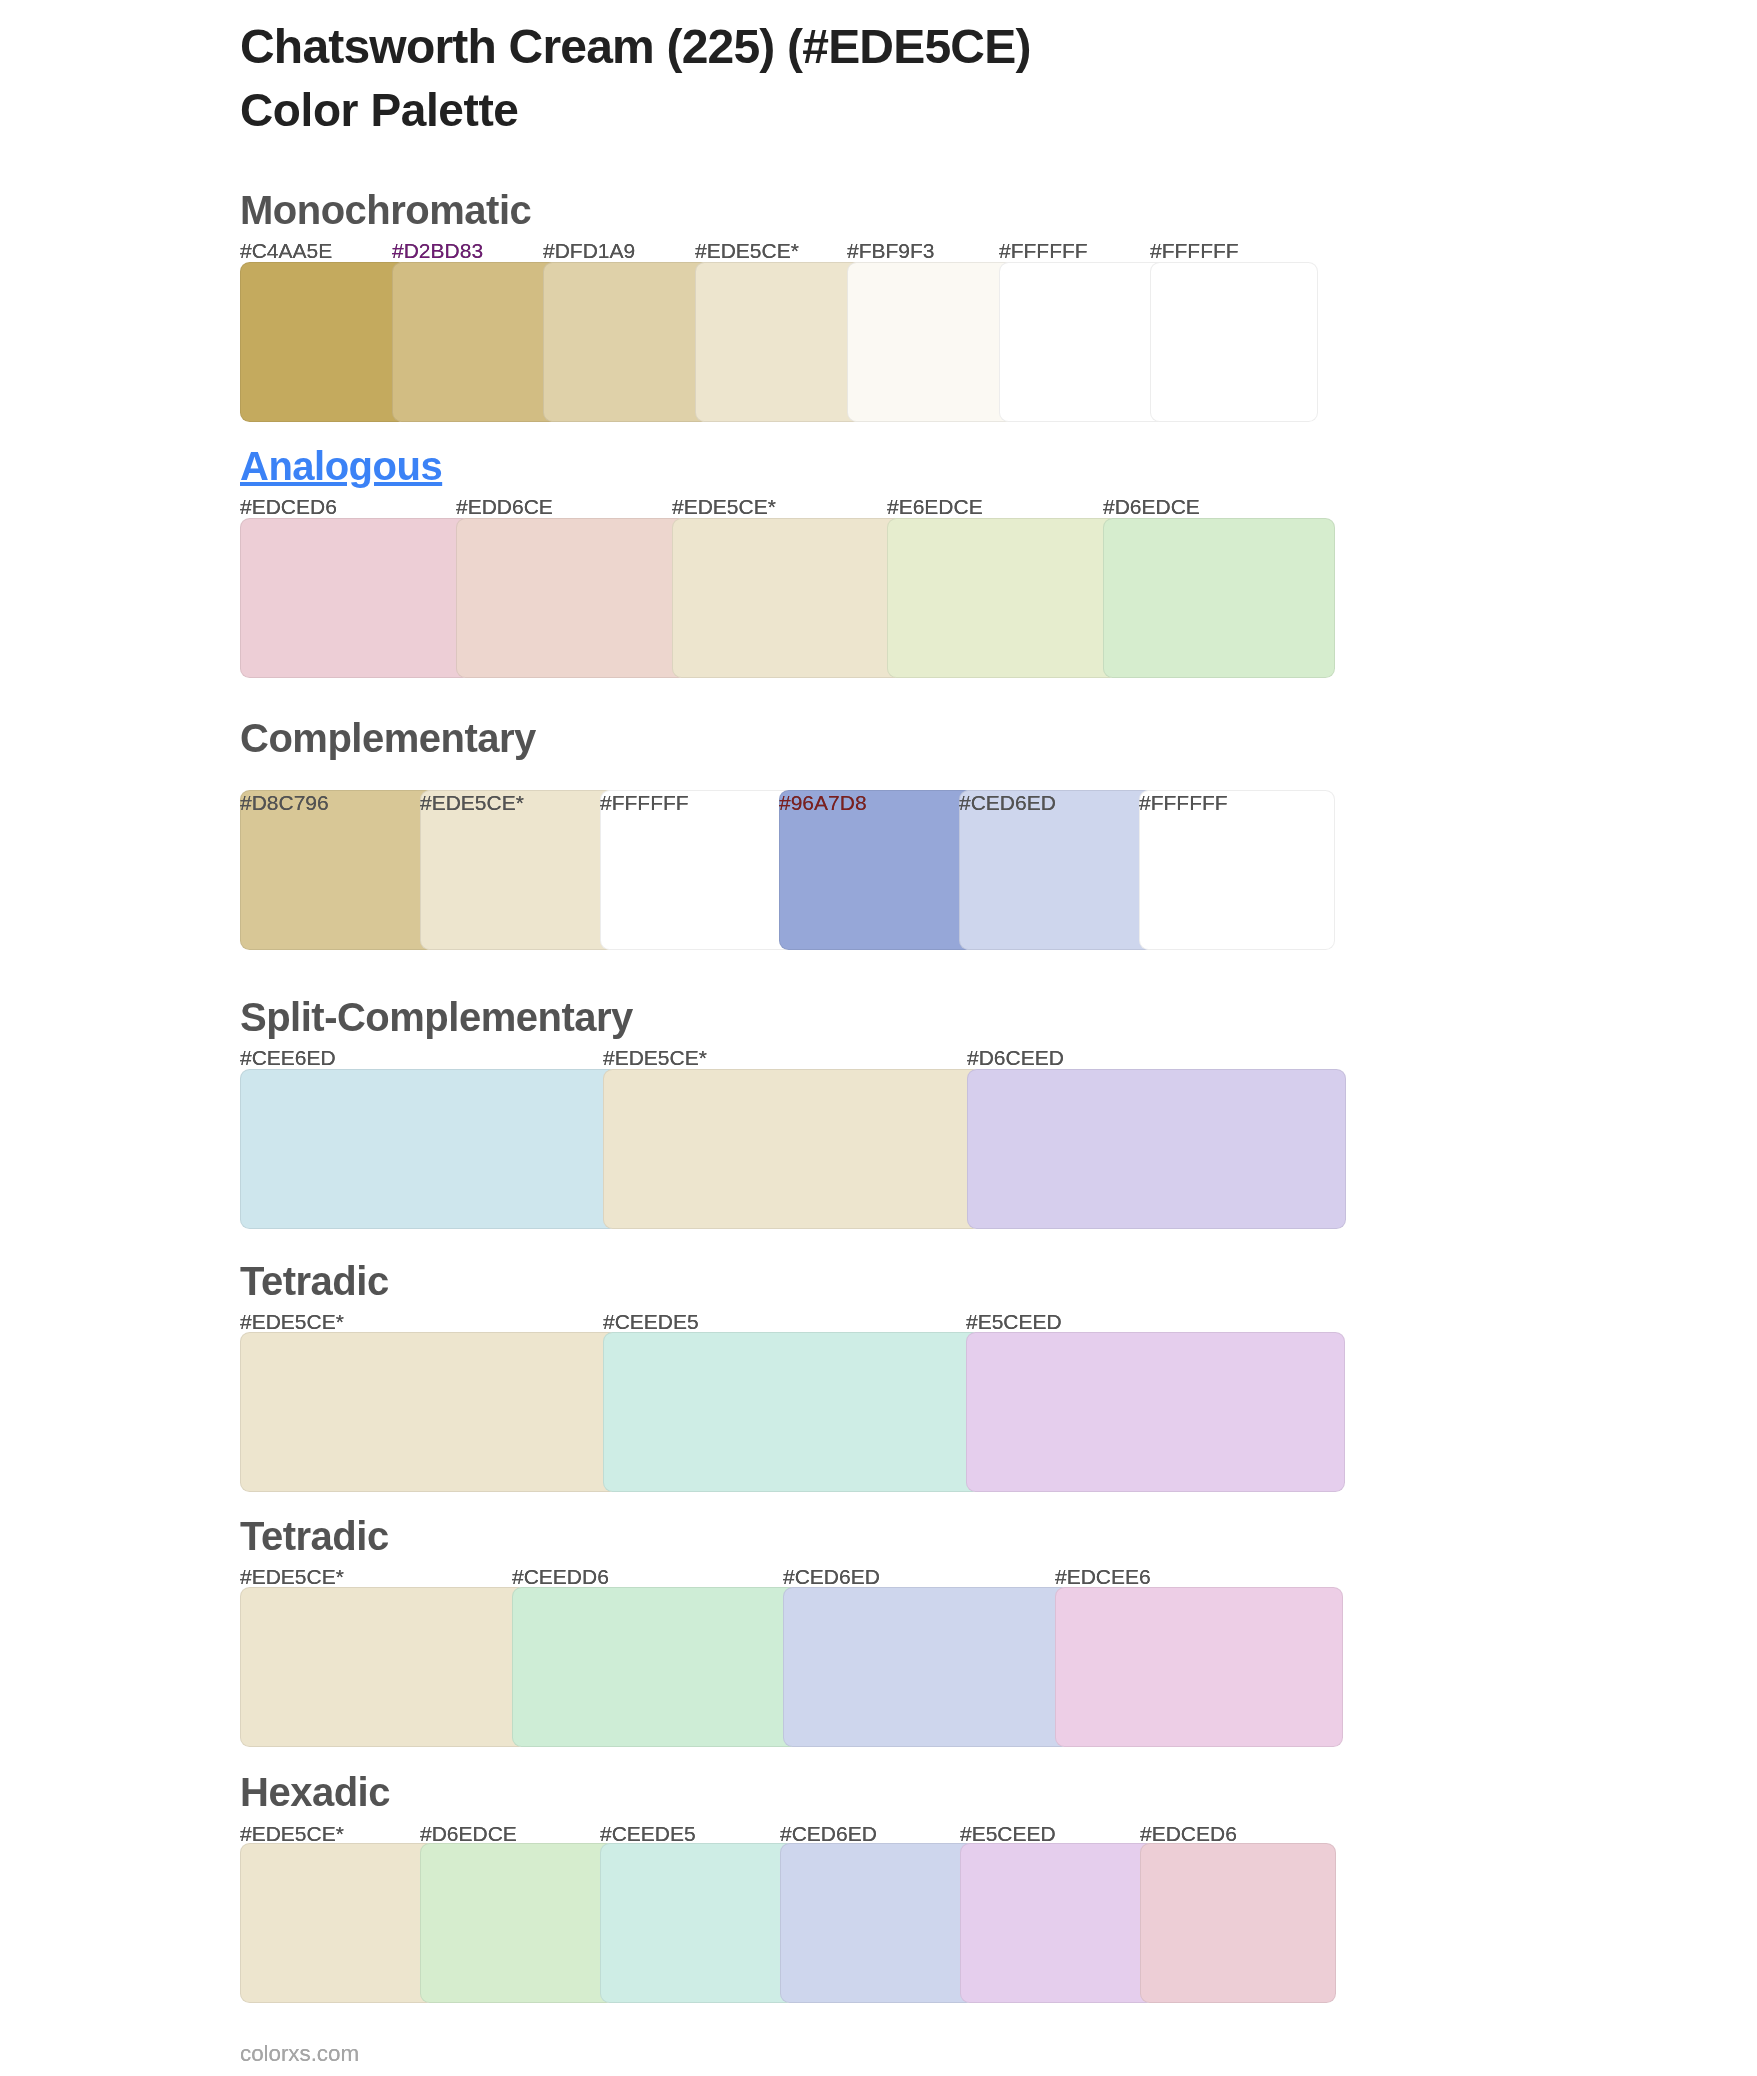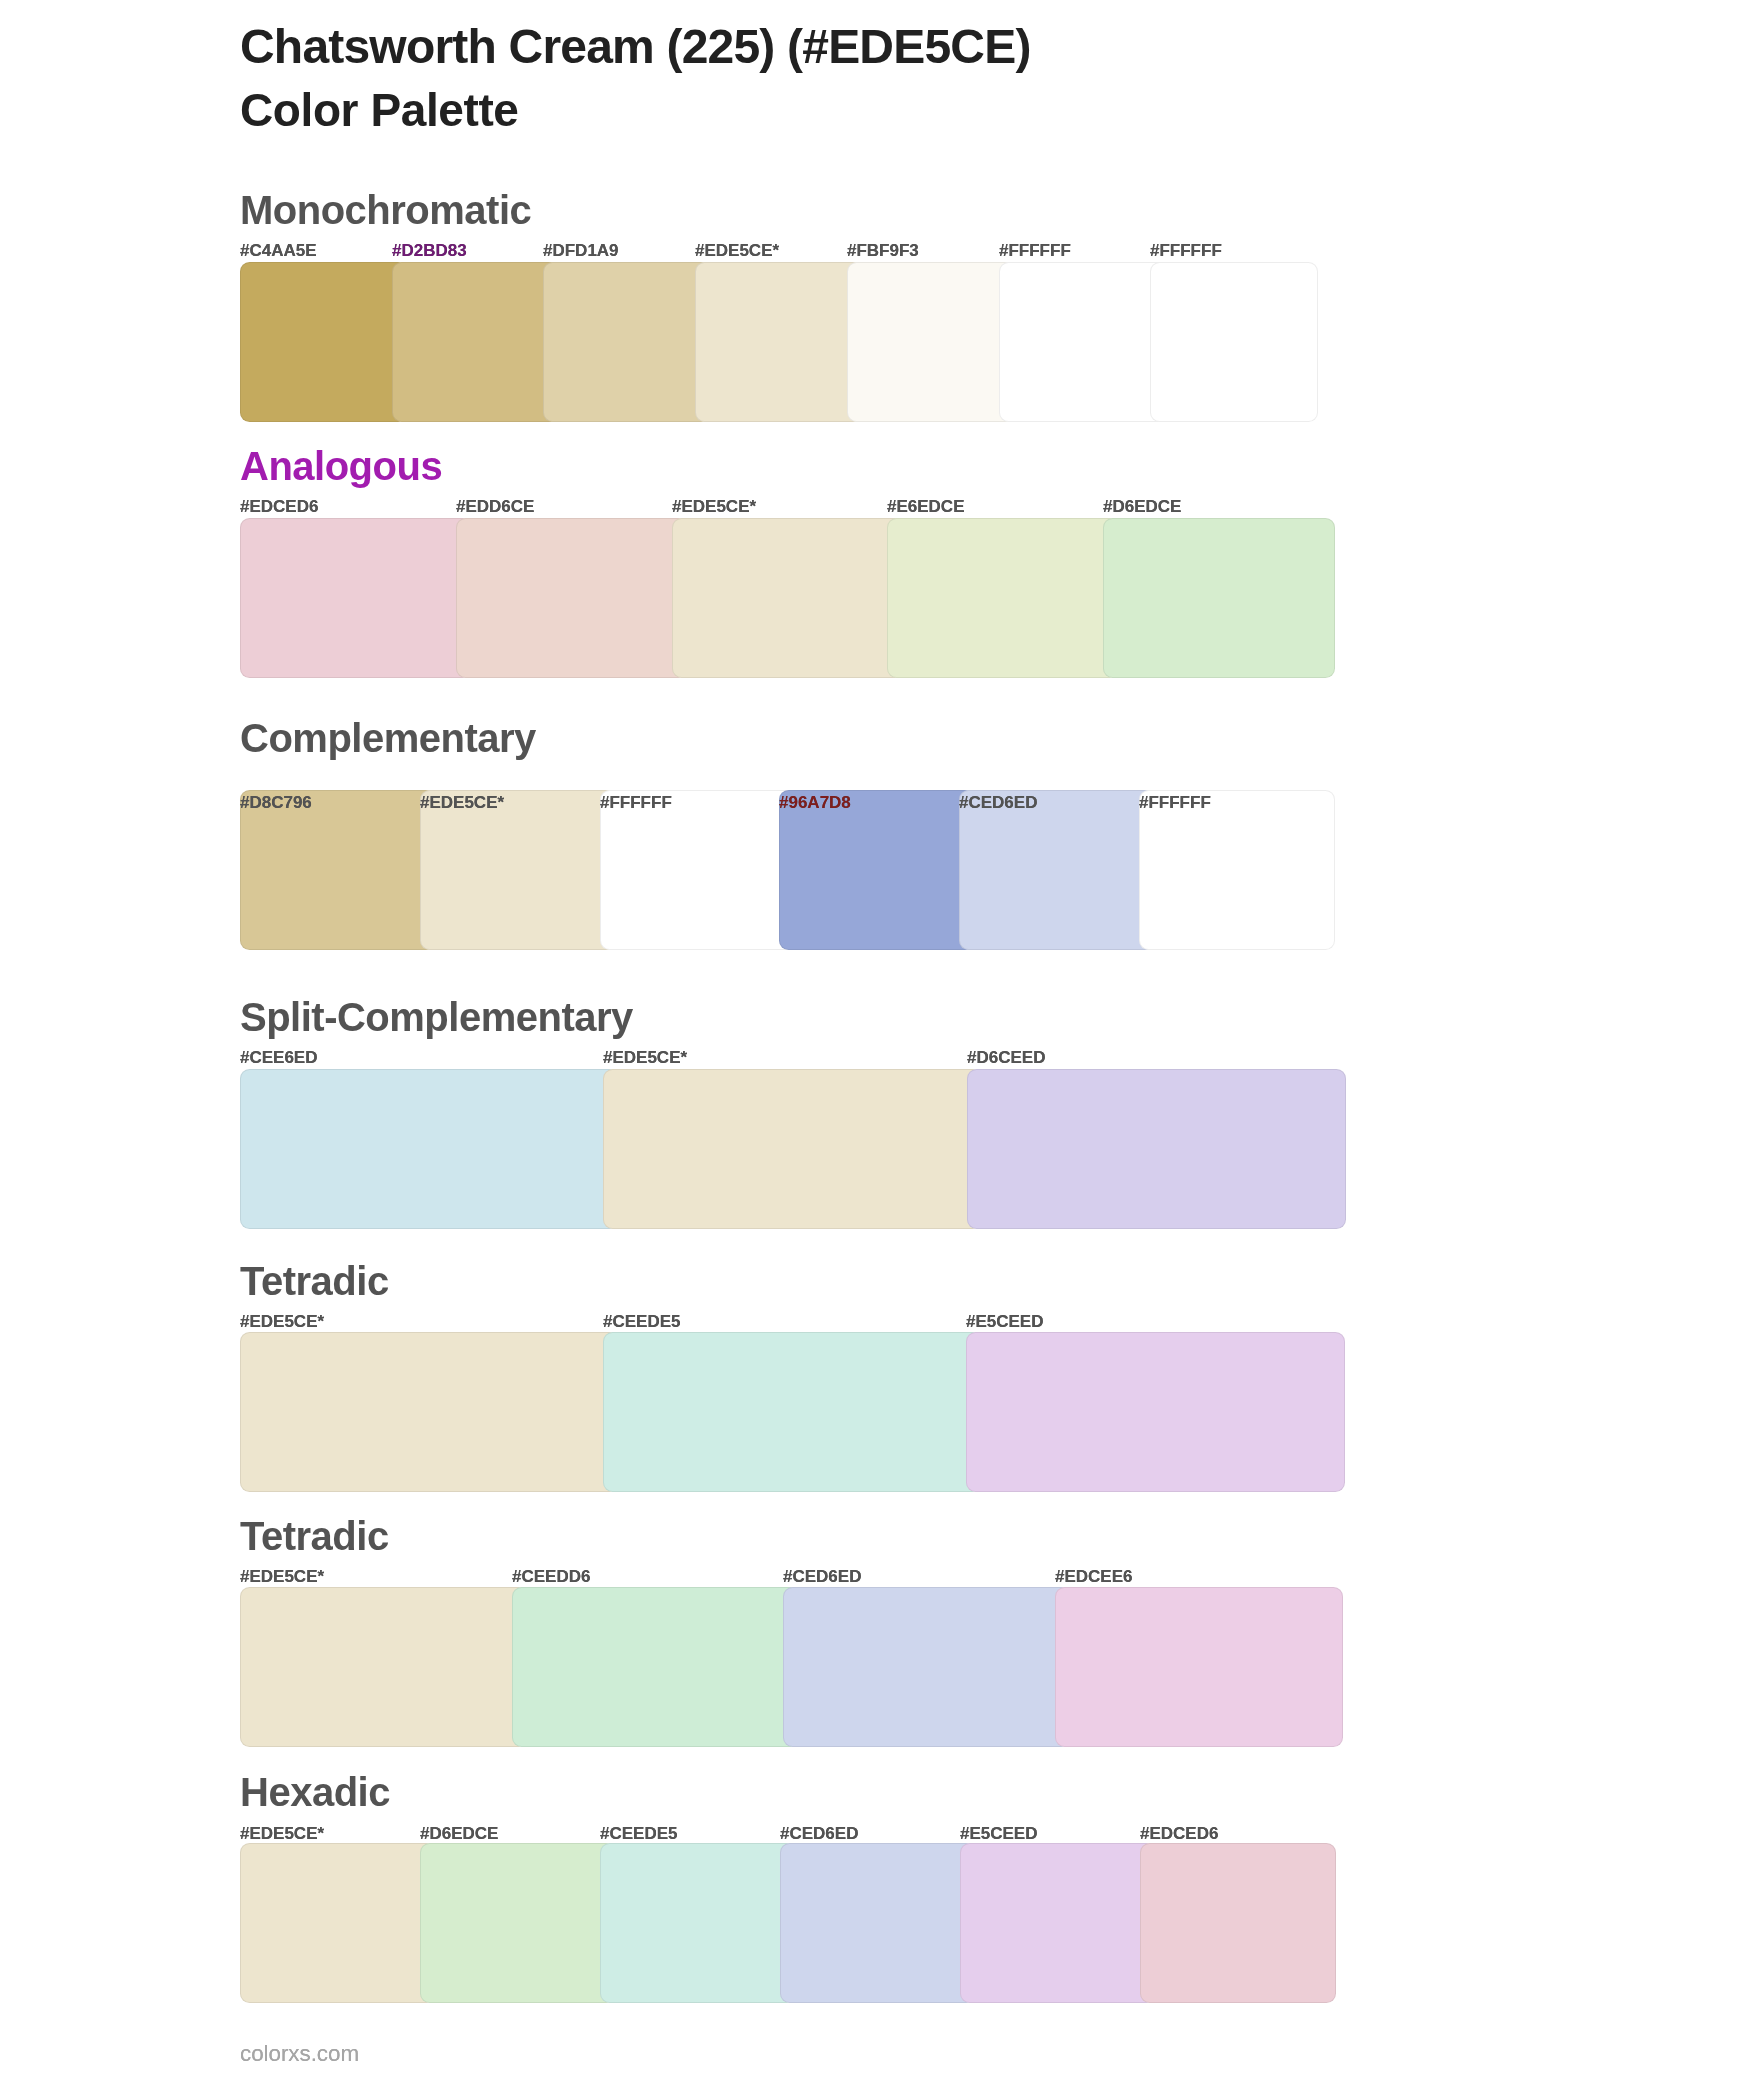--- a/index.html
+++ b/index.html
@@ -35,21 +35,21 @@
   }
   .swatch-row {
     position:absolute; left:0; height:160px;
   }
   .swatch {
     position:absolute; top:0; height:160px; box-sizing:border-box; border-radius:9.6px;
     border:0.8px solid rgba(0,0,0,0.07);
   }
   .swatch-label {
     position:absolute;
-    font-size:17px; font-weight:700; color:#535353;
+    font-size:21px; font-weight:400; color:#535353;
     letter-spacing:0px; white-space:nowrap; line-height:21px; z-index:50;
     text-shadow:0 0 0.4px #535353;
   }
   .footer {
     position:absolute; left:240px; top:2040px;
     font-size:22.4px; font-weight:400; color:#A6A6A6;
     line-height:27px; letter-spacing:-0.04px;
     text-shadow:0 0 0.4px #A6A6A6;
   }
   #sec-0 .section-name { top: 190px; }
@@ -97,21 +97,21 @@
           <div class="swatch" style="left: 0px; width: 168px; z-index: 1; background: rgb(196, 170, 94);"></div>
           <div class="swatch" style="left: 152px; width: 168px; z-index: 2; background: rgb(210, 189, 131);"></div>
           <div class="swatch" style="left: 303px; width: 168px; z-index: 3; background: rgb(223, 209, 169);"></div>
           <div class="swatch" style="left: 455px; width: 168px; z-index: 4; background: rgb(237, 229, 206);"></div>
           <div class="swatch" style="left: 607px; width: 168px; z-index: 5; background: rgb(251, 249, 243);"></div>
           <div class="swatch" style="left: 759px; width: 168px; z-index: 6; background: rgb(255, 255, 255);"></div>
           <div class="swatch" style="left: 910px; width: 168px; z-index: 7; background: rgb(255, 255, 255);"></div>
       </div>
     </section>
     <section class="section" id="sec-1">
-      <h2 class="section-name" style="color: #a21caf;">Analogous</h2>
+      <h2 class="section-name" style="color: #3b82f6; text-decoration: underline;">Analogous</h2>
         <span class="swatch-label" style="left: 0px; color: rgb(83, 83, 83);">#EDCED6</span>
         <span class="swatch-label" style="left: 216px; color: rgb(83, 83, 83);">#EDD6CE</span>
         <span class="swatch-label" style="left: 432px; color: rgb(83, 83, 83);">#EDE5CE*</span>
         <span class="swatch-label" style="left: 647px; color: rgb(83, 83, 83);">#E6EDCE</span>
         <span class="swatch-label" style="left: 863px; color: rgb(83, 83, 83);">#D6EDCE</span>
       <div class="swatch-row">
           <div class="swatch" style="left: 0px; width: 232px; z-index: 1; background: rgb(237, 206, 214);"></div>
           <div class="swatch" style="left: 216px; width: 232px; z-index: 2; background: rgb(237, 214, 206);"></div>
           <div class="swatch" style="left: 432px; width: 232px; z-index: 3; background: rgb(237, 229, 206);"></div>
           <div class="swatch" style="left: 647px; width: 232px; z-index: 4; background: rgb(230, 237, 206);"></div>

